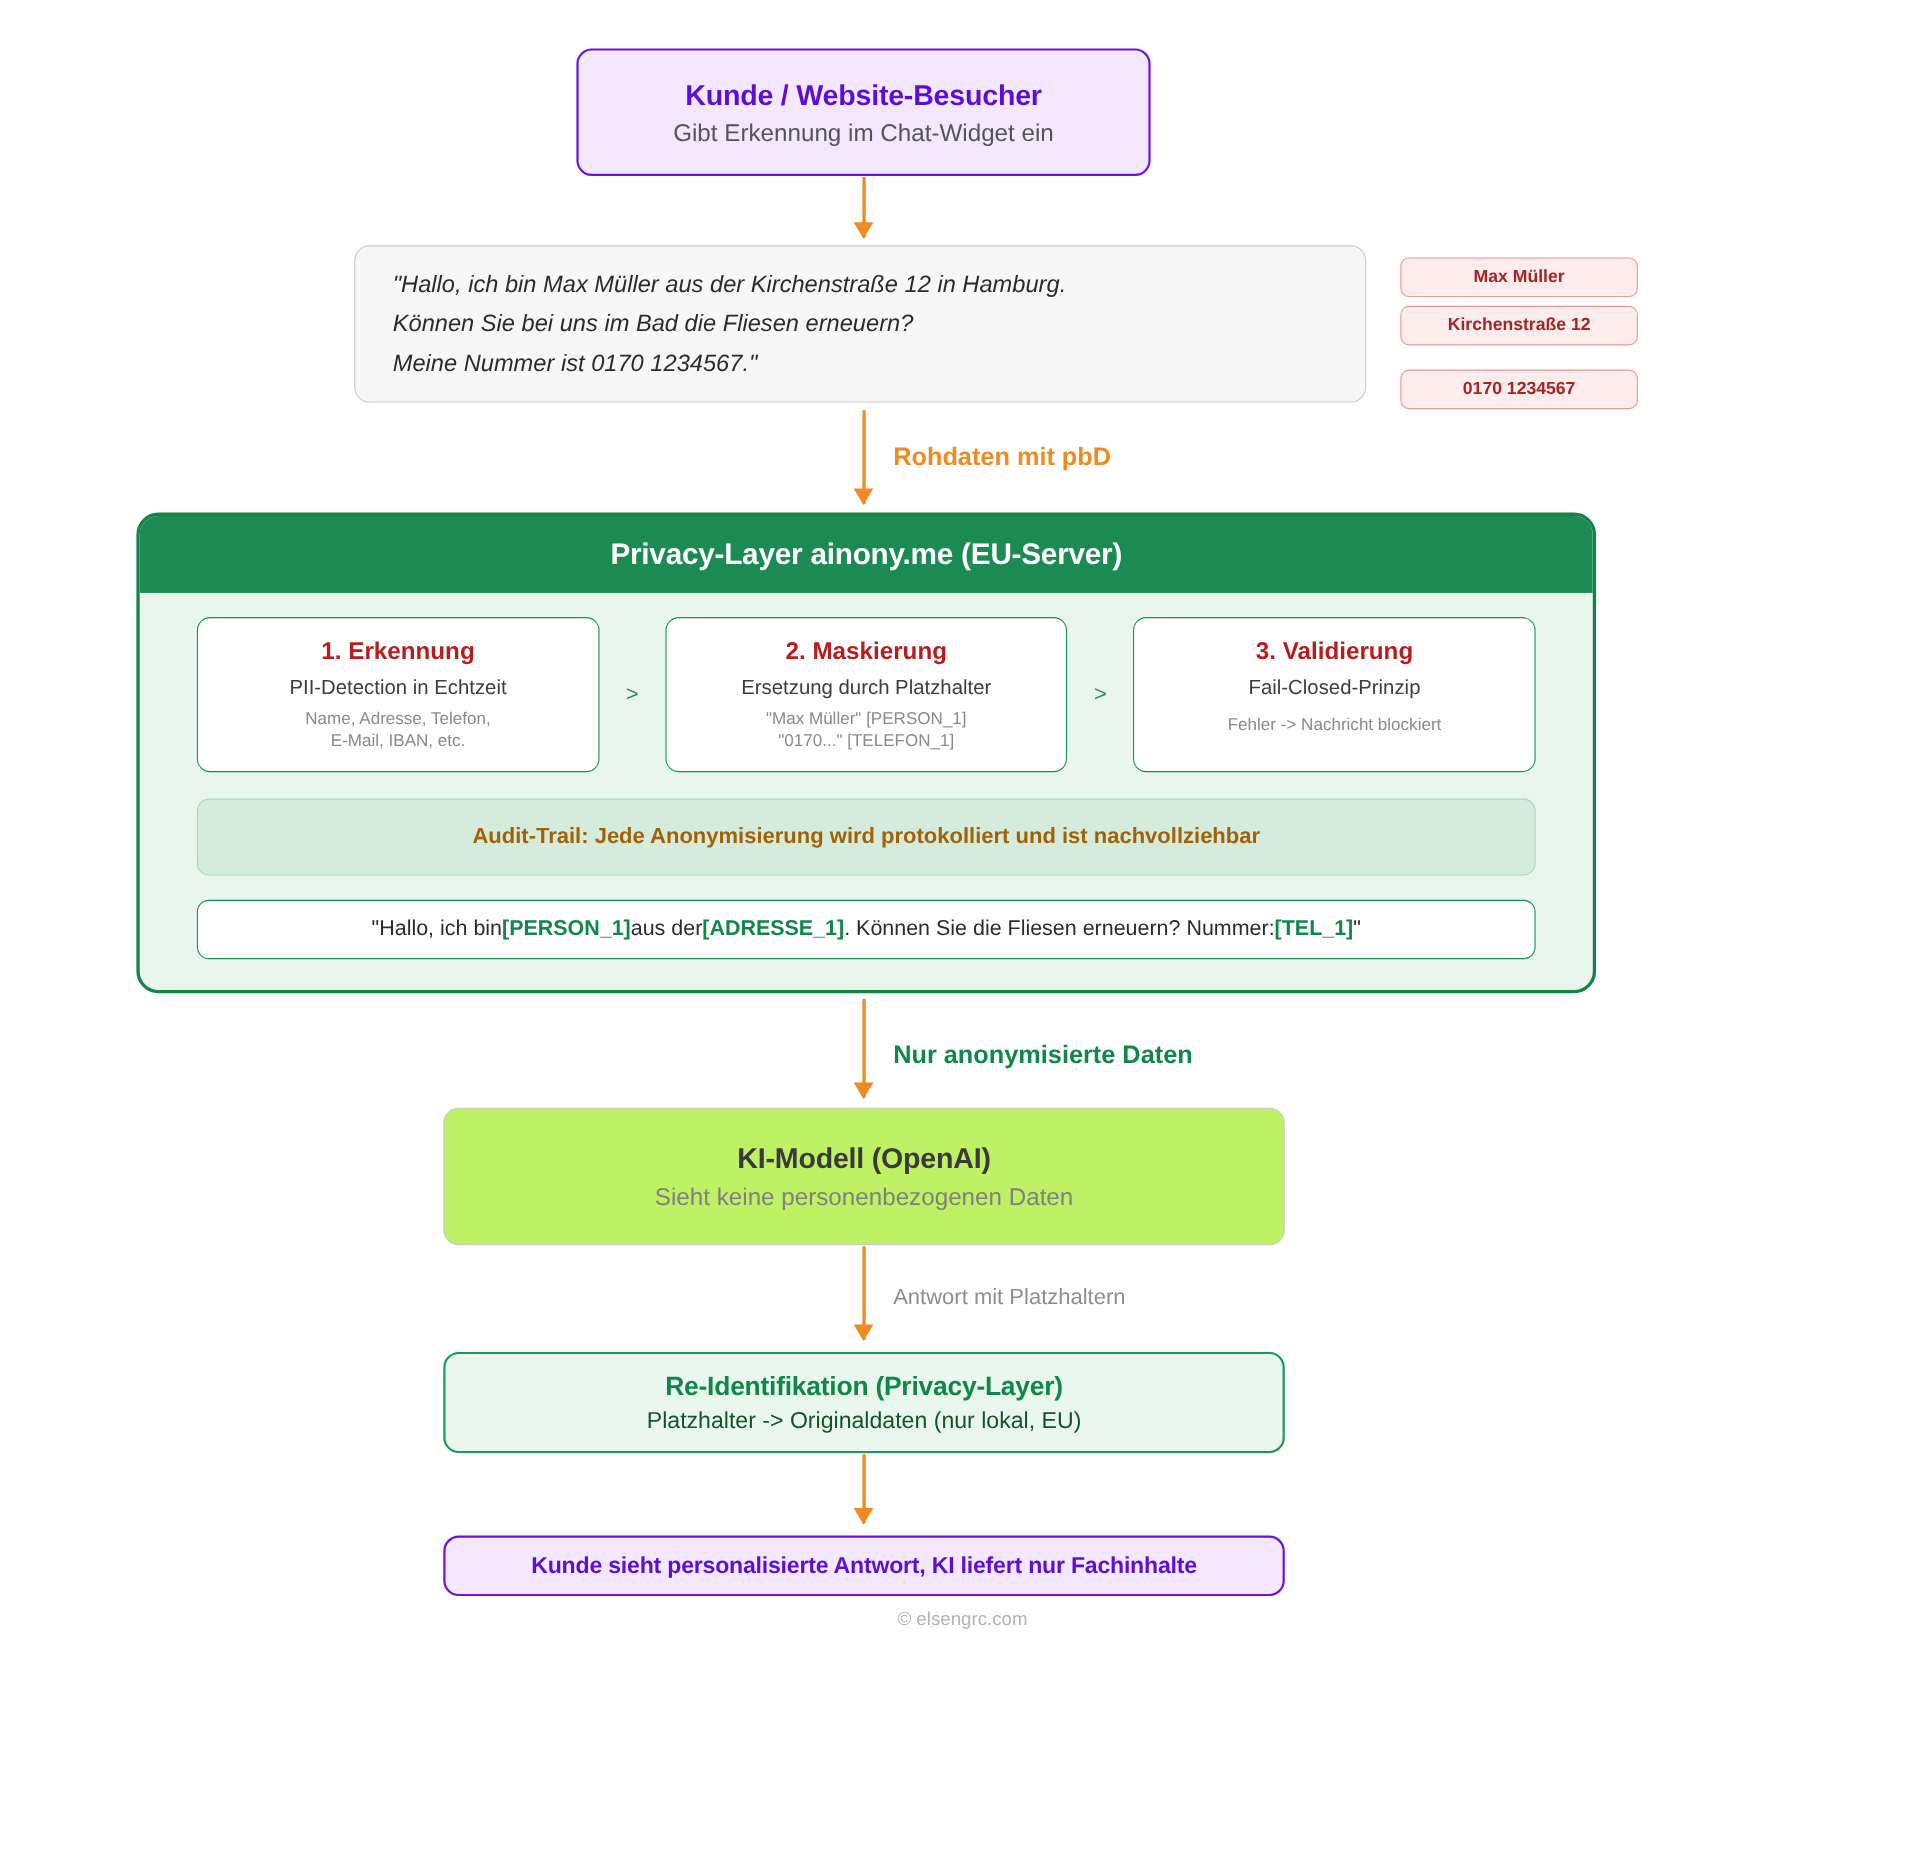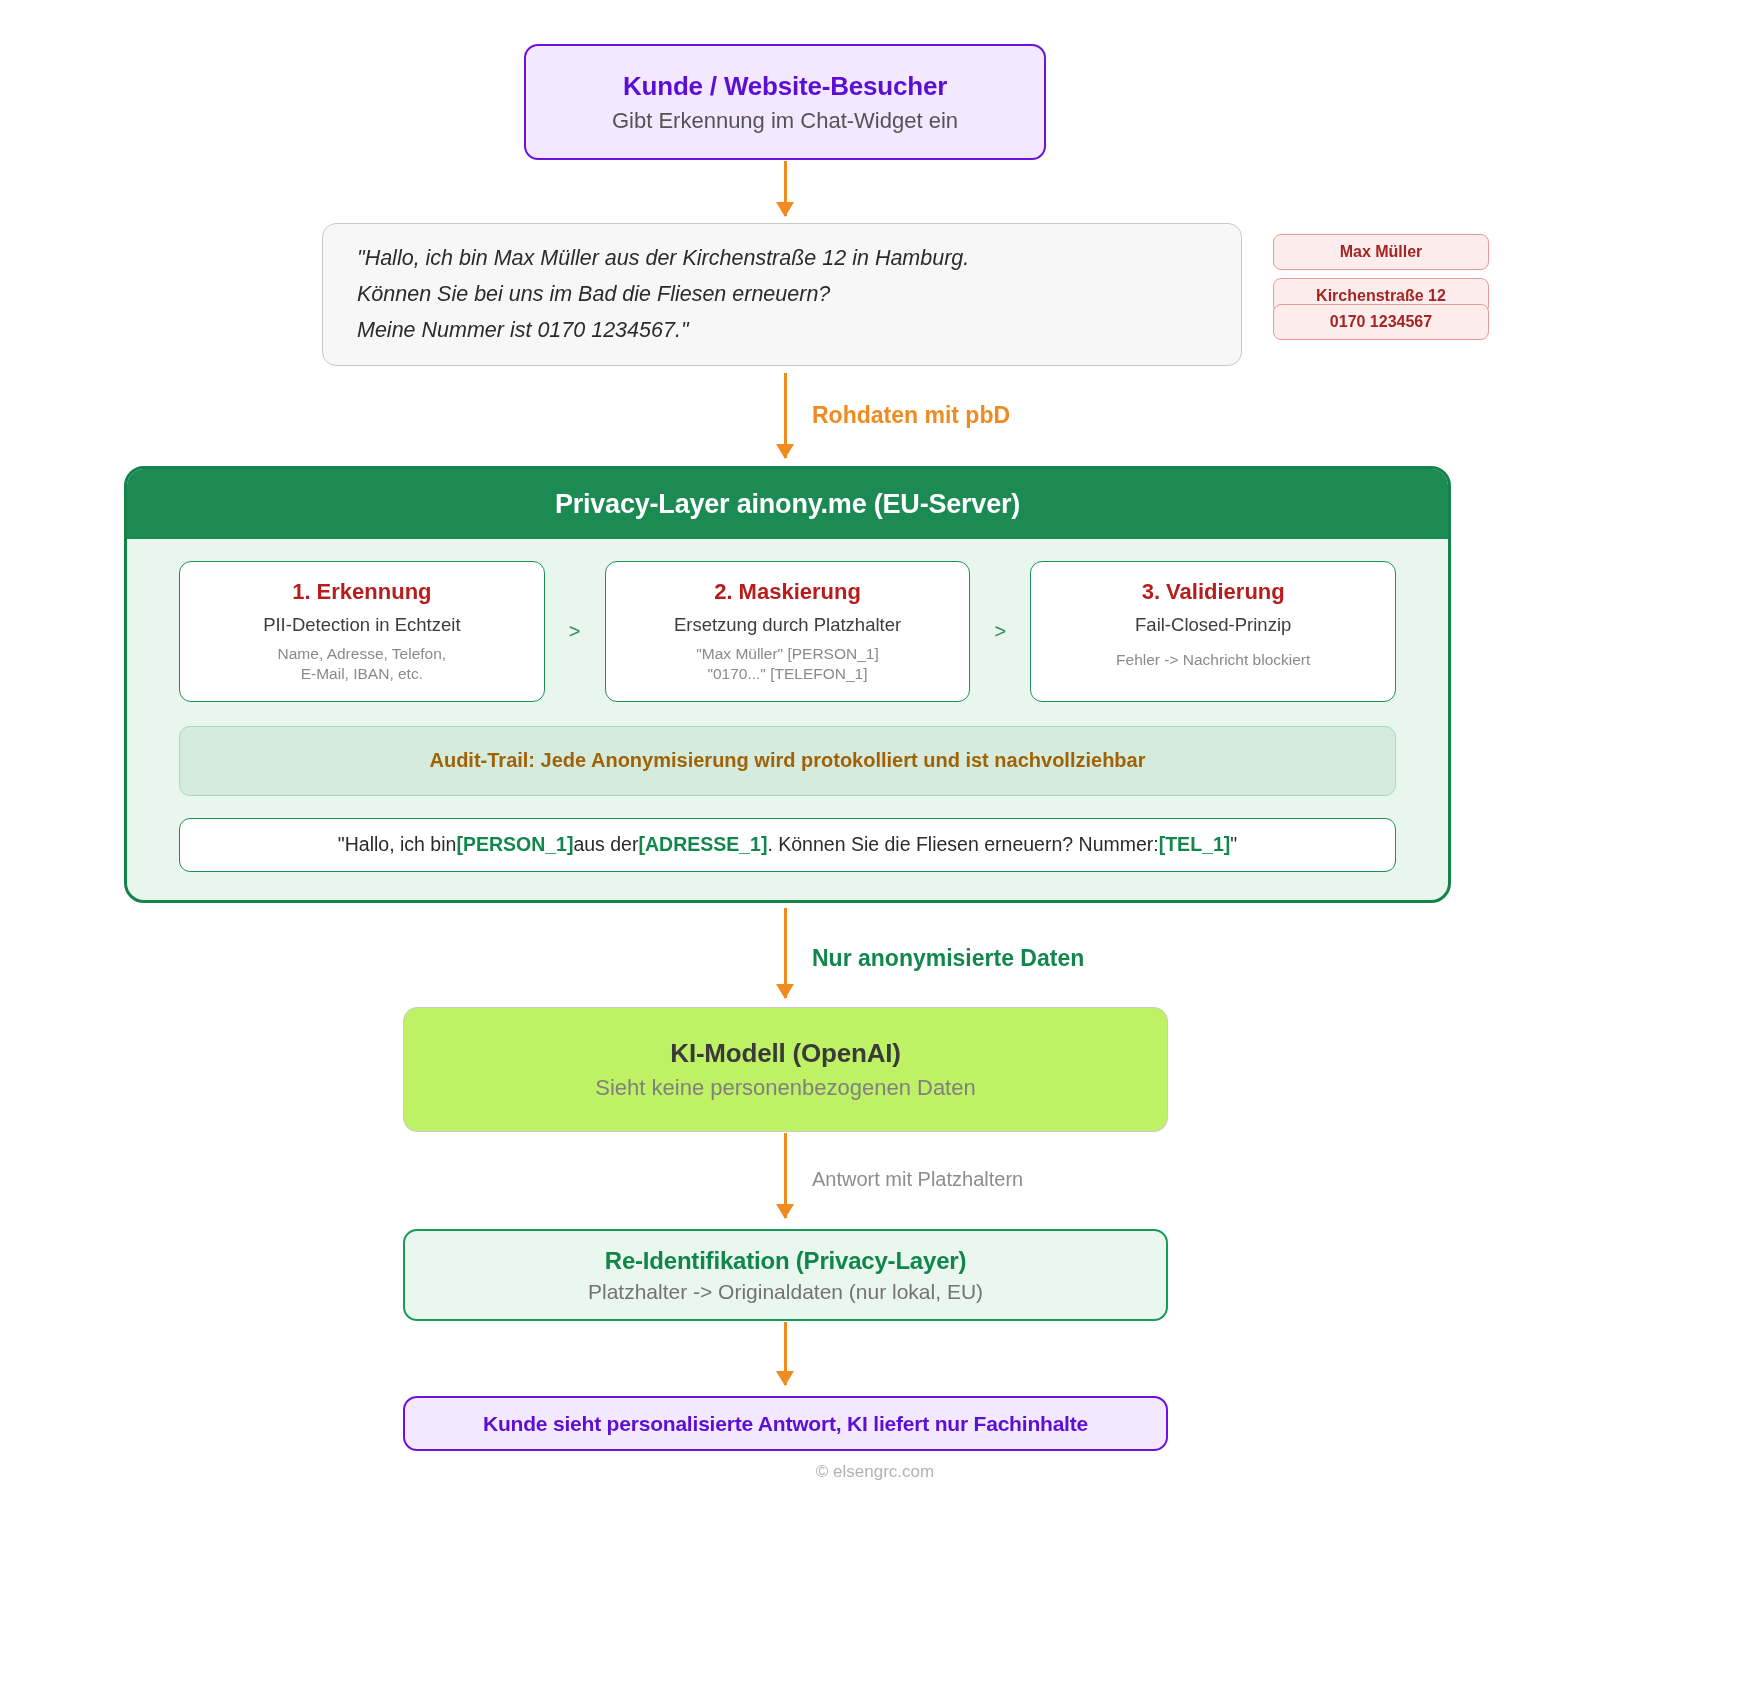--- a/index.html
+++ b/index.html
@@ -49,21 +49,21 @@
     background: #bef264;
     border: 1.5px solid #c9c9c9;
   }
 
   
   .green-box {
     background: #e9f7ef;
     border: 2.5px solid #179b55;
   }
   .green-box .title { color: #11864a; }
-  .green-box .sub { color: #737373; }
+  .green-box .sub { color: #14532d; }
 
   
   #message-bubble {
     position: absolute;
     left: 322px; top: 223px;
     width: 920px; height: 143px;
     background: #f7f7f7;
     border: 1.5px solid #c9c9c9;
     border-radius: 14px;
     padding: 26px 34px;
@@ -241,21 +241,21 @@
   <div class="arrow" style="left:784px; top:161px; height:55px;"></div>
 
   <div id="message-bubble">
     <div class="line">"Hallo, ich bin Max Müller aus der Kirchenstraße 12 in Hamburg.</div>
     <div class="line">Können Sie bei uns im Bad die Fliesen erneuern?</div>
     <div class="line">Meine Nummer ist 0170 1234567."</div>
   </div>
 
   <div class="pii-badge" style="left:1273px; top:234px;">Max Müller</div>
   <div class="pii-badge" style="left:1273px; top:278px;">Kirchenstraße 12</div>
-  <div class="pii-badge" style="left:1273px; top:304px;">0170 1234567</div>
+  <div class="pii-badge" style="left:1273px; top:336px;">0170 1234567</div>
 
   <div class="arrow" style="left:784px; top:373px; height:85px;"></div>
   <div class="arrow-label lbl-orange" style="left:812px; top:402px;">Rohdaten mit pbD</div>
 
   <div id="privacy-layer">
     <div id="privacy-header">Privacy-Layer ainony.me (EU-Server)</div>
 
     <div id="privacy-body">
 
       <div id="steps-row">

